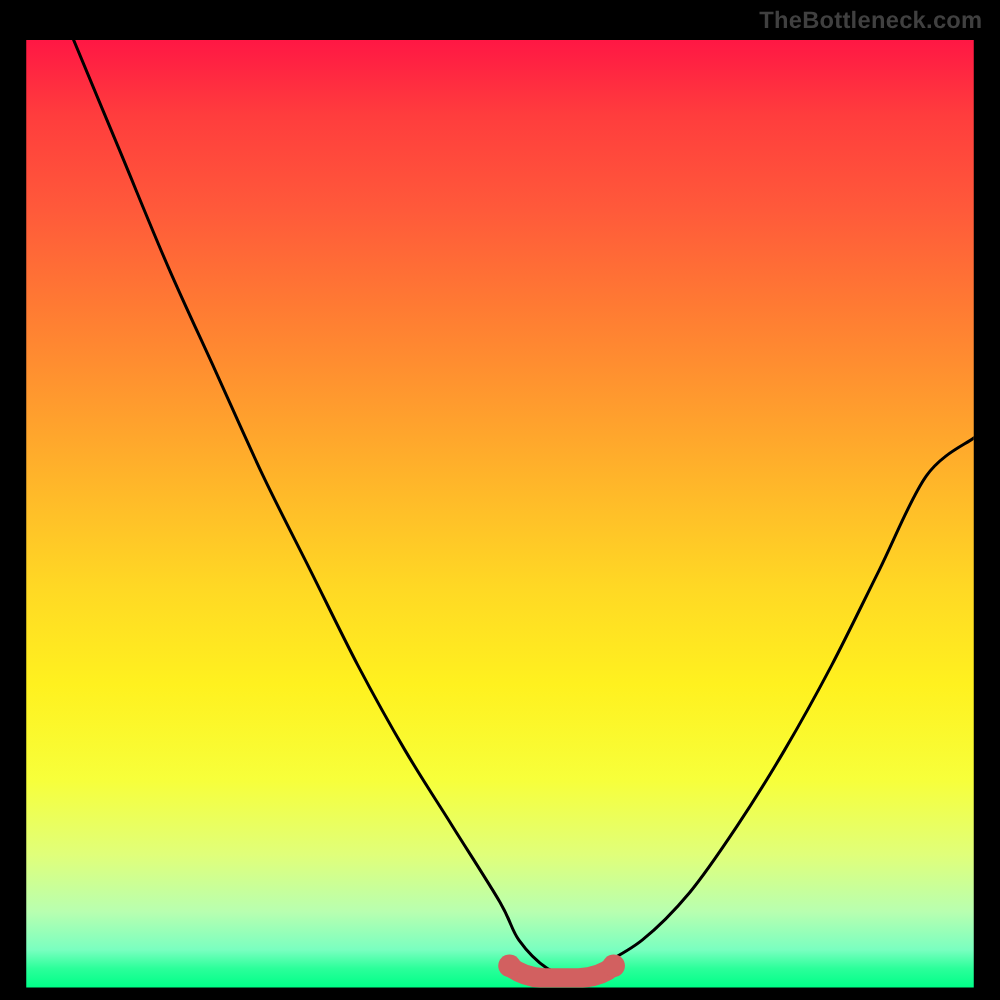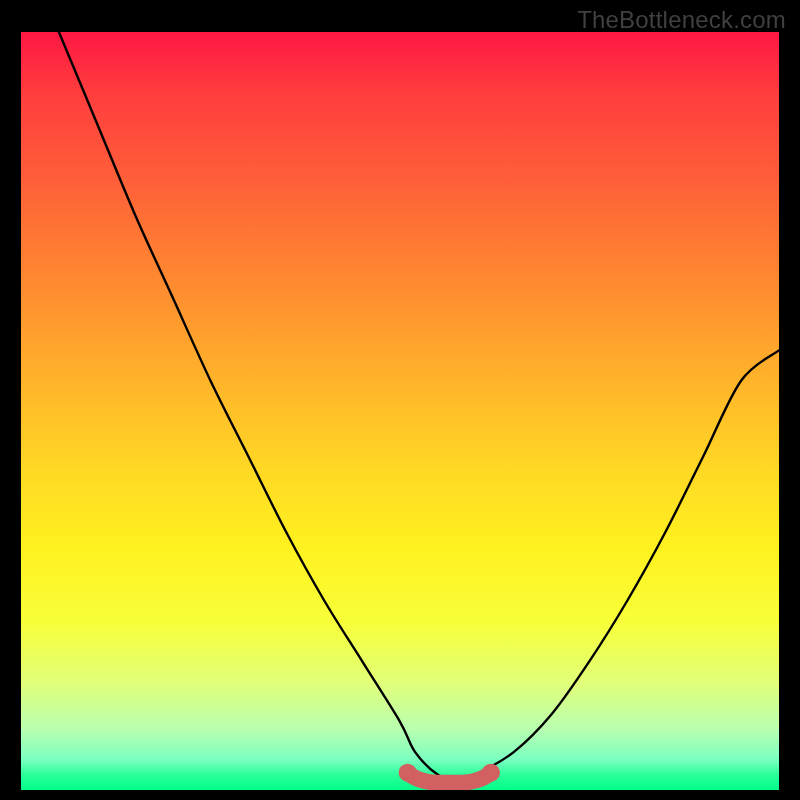--- a/index.html
+++ b/index.html
@@ -15,22 +15,22 @@
     position: relative;
     width: 800px;
     height: 800px;
     background: #000;
   }
   .watermark {
     position: absolute;
     top: 6px;
     right: 14px;
     color: #404040;
-    font-size: 24px;
-    font-weight: 400;
+    font-size: 19px;
+    font-weight: 700;
     letter-spacing: 0.2px;
     z-index: 10;
   }
   .plot-area {
     position: absolute;
     left: 21px;
     top: 32px;
     width: 758px;
     height: 758px;
     background: linear-gradient(to bottom,

